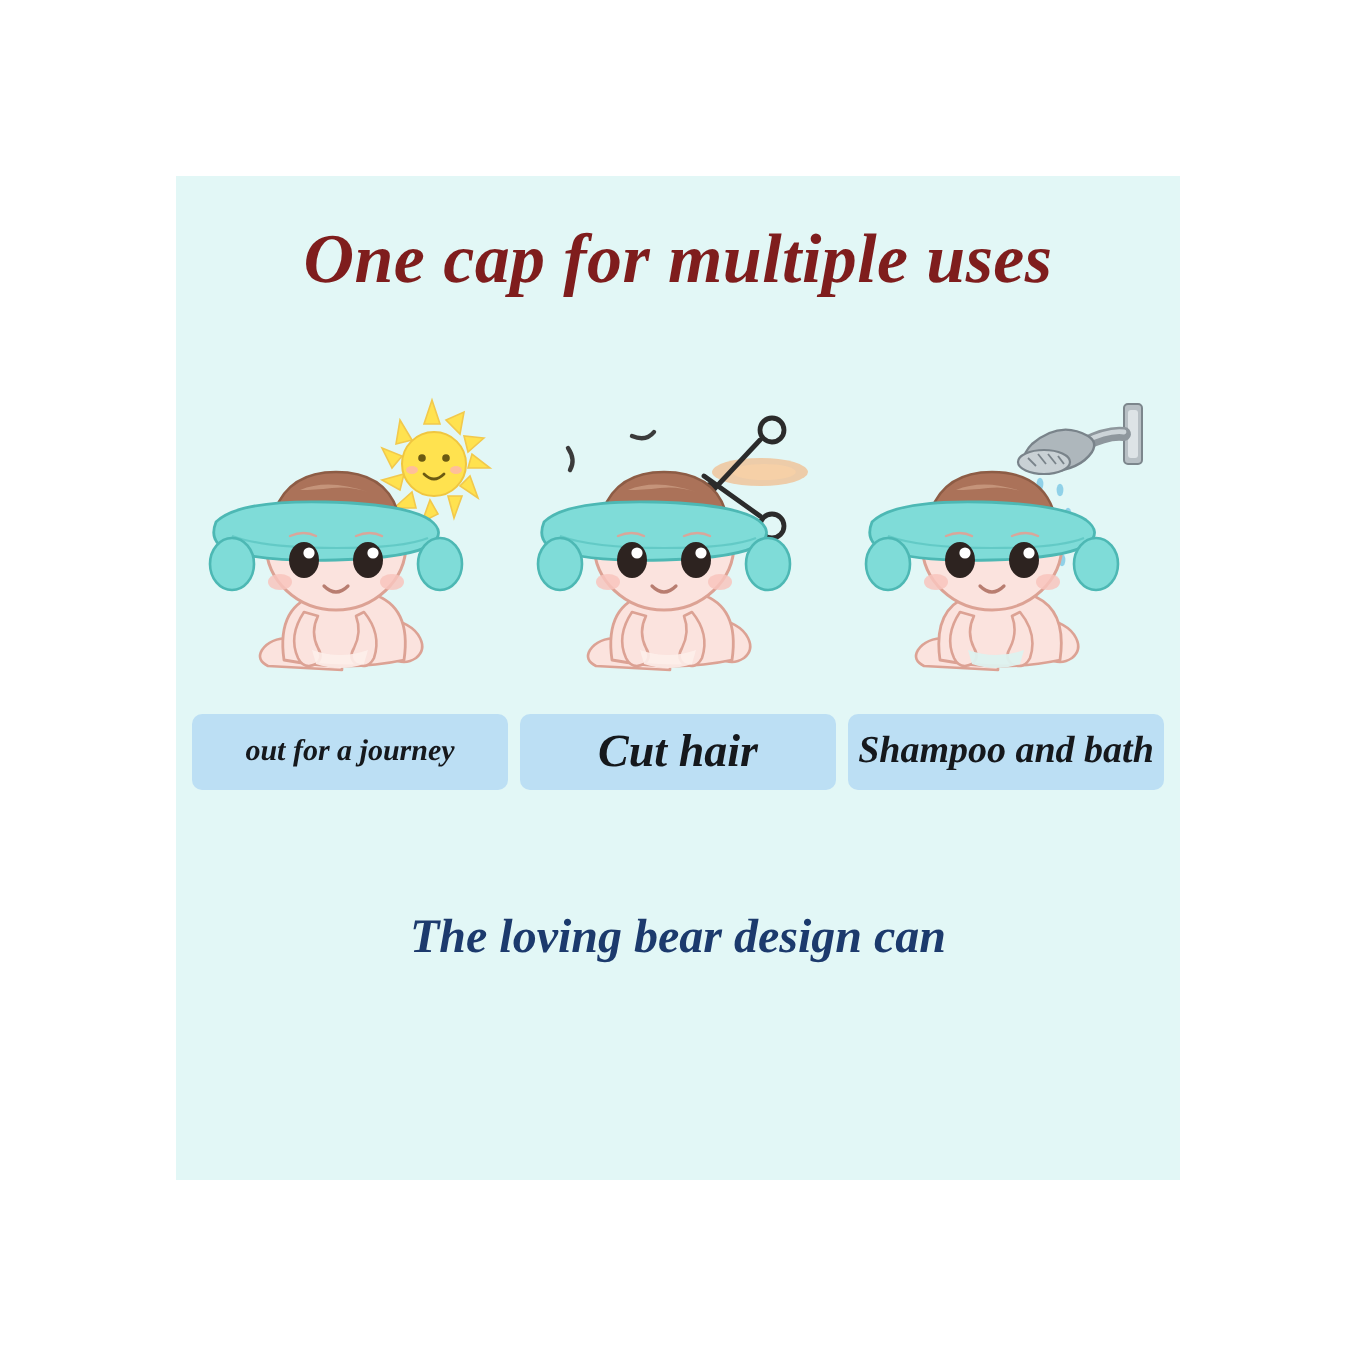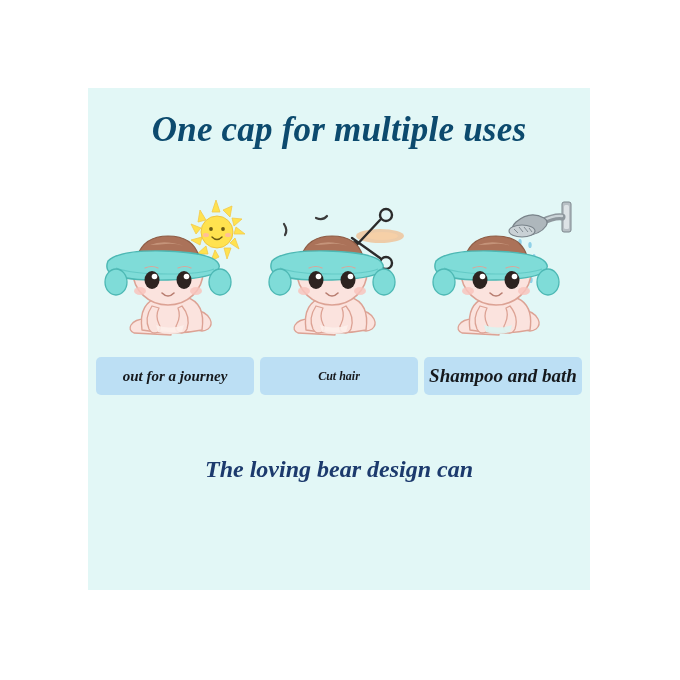--- a/index.html
+++ b/index.html
@@ -36,21 +36,21 @@
     position: absolute;
     left: 0;
     top: 22px;
     width: 502px;
     text-align: center;
     font-family: "Liberation Serif", serif;
     font-style: italic;
     font-weight: bold;
     font-size: 35px;
     letter-spacing: 0.2px;
-    color: #0c4a6e;
+    color: #7f1d1d;
     white-space: nowrap;
   }
 
   
   #scenes {
     position: absolute;
     left: 0;
     top: 100px;
     width: 502px;
     height: 215px;
@@ -94,21 +94,21 @@
     justify-content: center;
     font-family: "Liberation Serif", serif;
     font-style: italic;
     font-weight: bold;
     font-size: 15.5px;
     color: #15181c;
     white-space: nowrap;
     box-sizing: border-box;
   }
   .chip.chip-1 { font-size: 15px; }
-  .chip.chip-2 { font-size: 12px; }
+  .chip.chip-2 { font-size: 23px; }
   .chip.chip-3 { font-size: 19px; }
 
   
   #tagline {
     position: absolute;
     left: 0;
     top: 355px;
     width: 502px;
     text-align: center;
     font-family: "Liberation Serif", serif;

